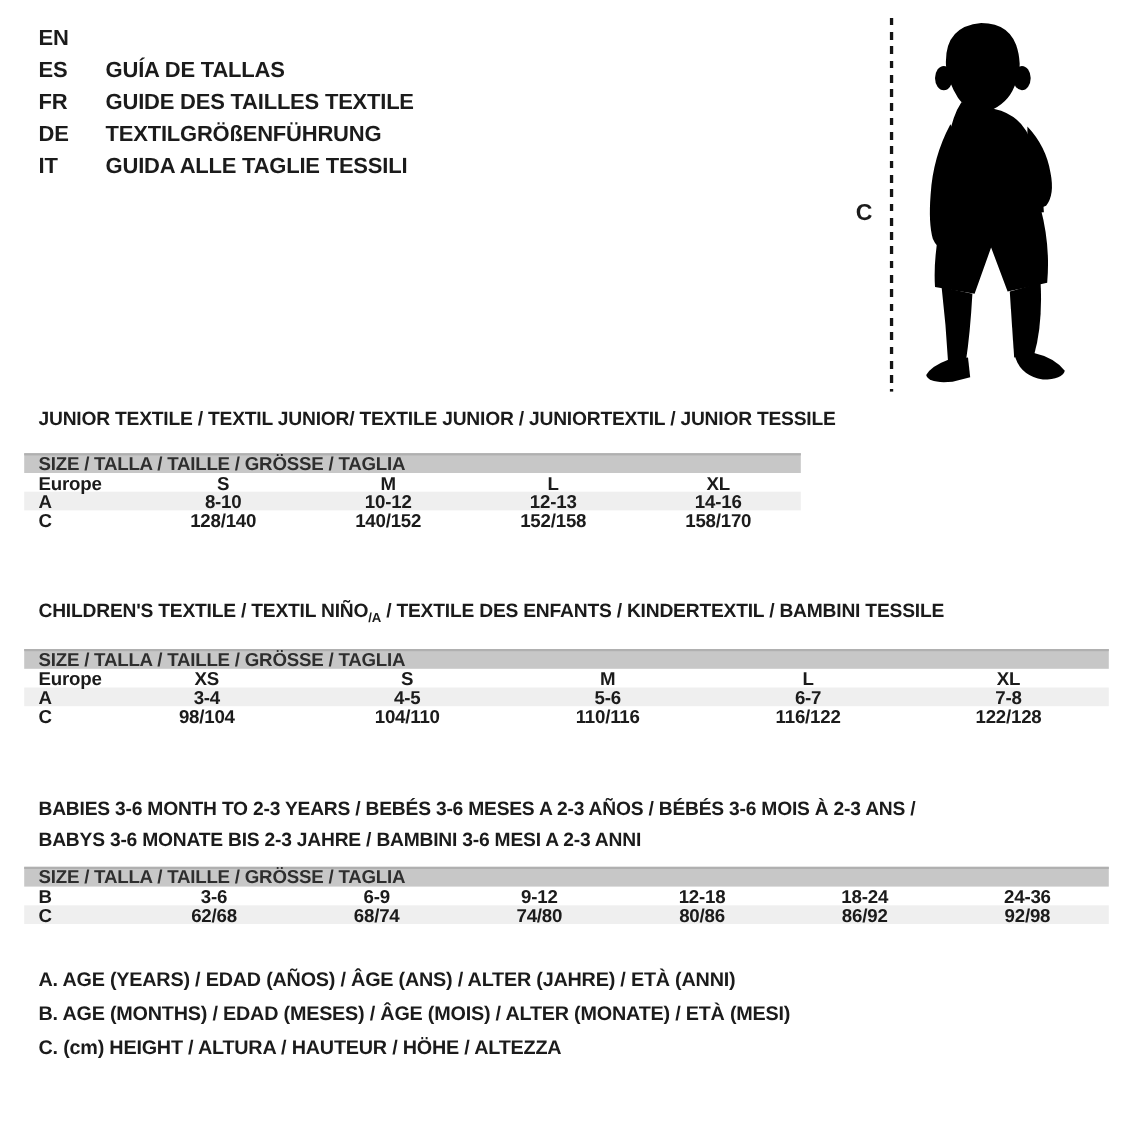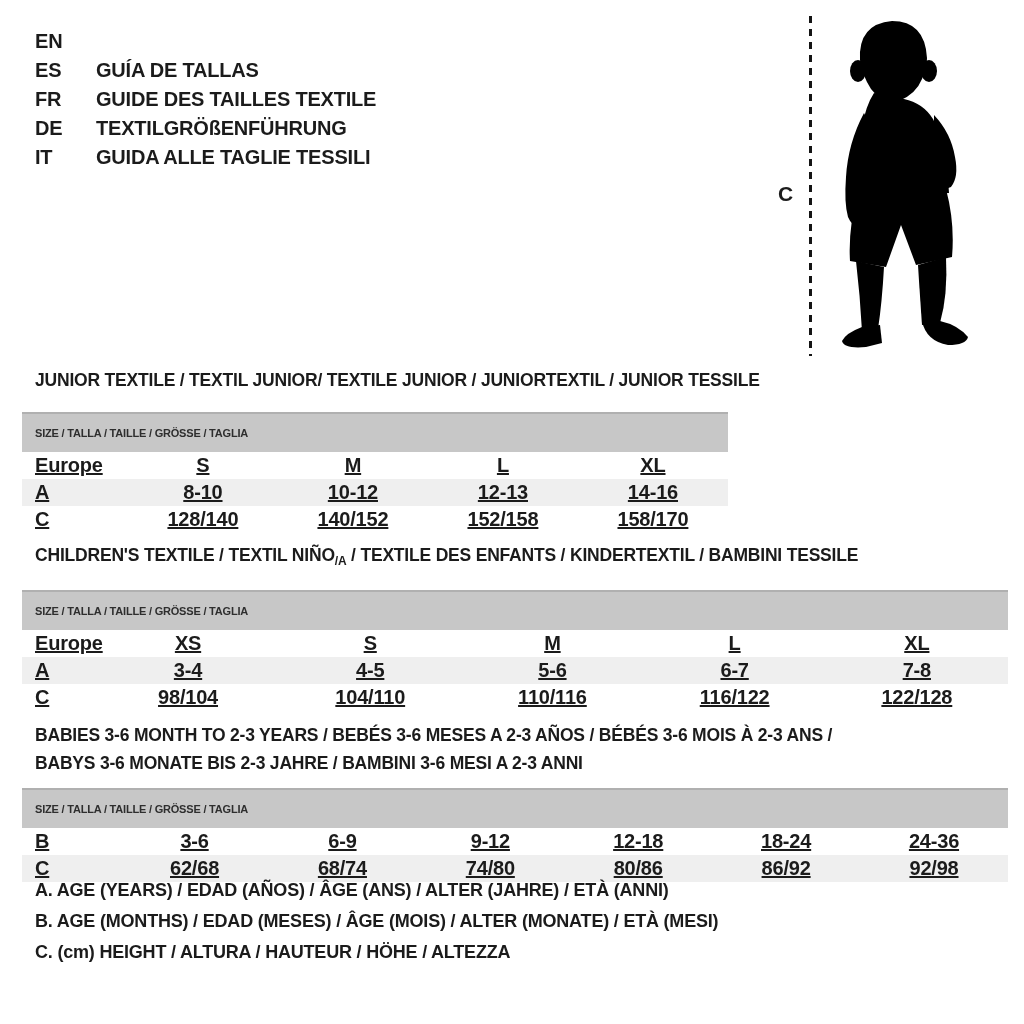--- a/index.html
+++ b/index.html
@@ -12,47 +12,47 @@
   html,body { margin:0; padding:0; }
   body {
     width:1024px; height:1024px; position:relative; overflow:hidden;
     background:#ffffff; color:var(--text);
     font-family:"Liberation Sans", sans-serif; font-weight:700;
     letter-spacing:-0.2px;
   }
 
   
   .languages { position:absolute; left:35px; top:24px; }
-  .lang-row { display:flex; height:29px; align-items:flex-end; font-size:20px; }
+  .lang-row { display:flex; height:29px; align-items:flex-start; font-size:20px; }
   .lang-code { width:61px; flex:0 0 61px; }
 
   
   .figure-line {
     position:absolute; left:809px; top:16px; width:3px; height:340px;
     background:repeating-linear-gradient(to bottom, #141414 0 7px, transparent 7px 13px);
   }
   .figure-label { position:absolute; left:778px; top:182px; font-size:21px; }
   .figure-svg { position:absolute; left:822px; top:14px; width:160px; height:342px; }
 
   
   .section-heading { position:absolute; left:35px; font-size:17.5px; line-height:28px; }
   #junior-heading   { top:366px; }
   #children-heading { top:541px;text-align:right; }
   #babies-heading   { top:721px; }
   .sub-part { font-size:12px; vertical-align:-4px; }
 
   
   .size-table { position:absolute; left:22px; }
   .size-header {
-    height:40px; background:var(--header-bar);
+    height:18px; background:var(--header-bar);
     border-top:2px solid var(--header-bar-edge);
     display:flex; align-items:center; padding-left:13px;
-    font-size:11px; color:#2e2e2e;
-  }
-  .trow { display:grid; height:27px; align-items:center; font-size:20px;text-decoration:underline; }
+    font-size:17px; color:#2e2e2e;
+  }
+  .trow { display:grid; height:17px; align-items:center; font-size:17px; }
   .trow.alt { background:var(--row-alt); }
   .rlabel { padding-left:13px; text-align:left; }
   .cell { text-align:center; }
 
   #junior-table   { top:412px; width:706px; }
   #junior-table .trow   { grid-template-columns:15% 21.25% 21.25% 21.25% 21.25%; }
   #children-table { top:590px; width:986px; }
   #children-table .trow { grid-template-columns:7.6% 18.48% 18.48% 18.48% 18.48% 18.48%; }
   #babies-table   { top:788px; width:986px; }
   #babies-table .trow   { grid-template-columns:10% 15% 15% 15% 15% 15% 15%; }

